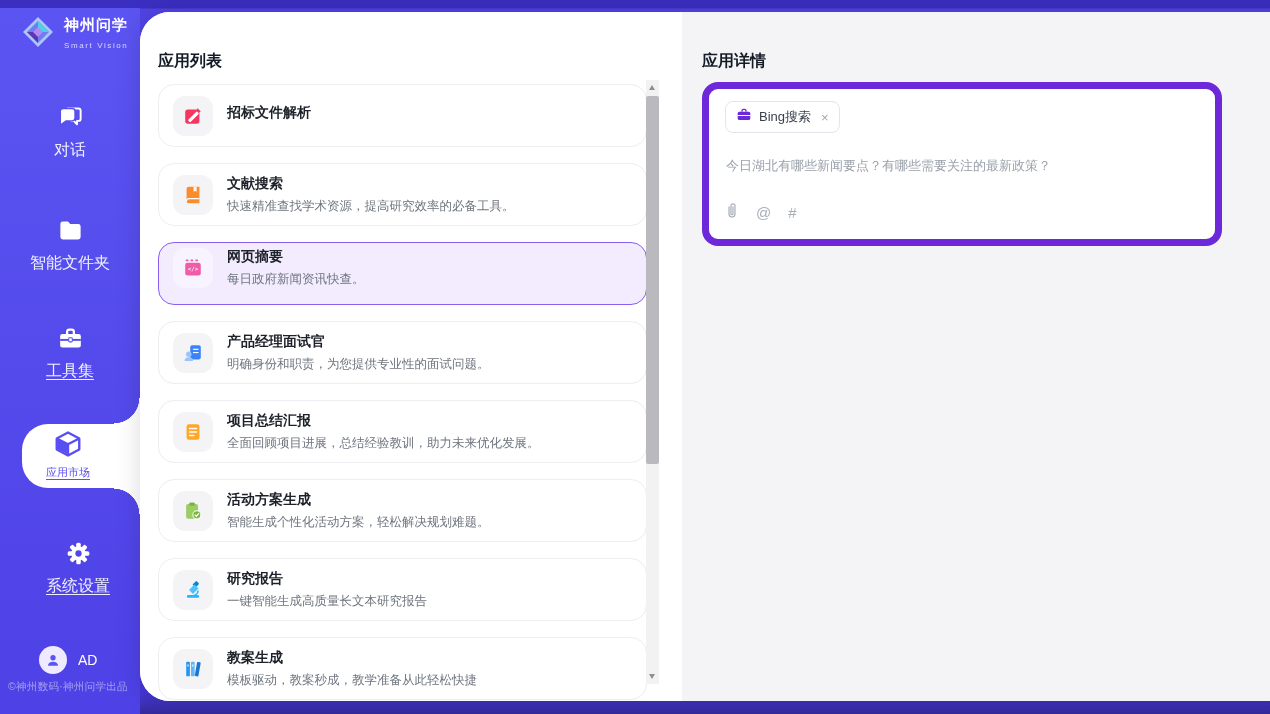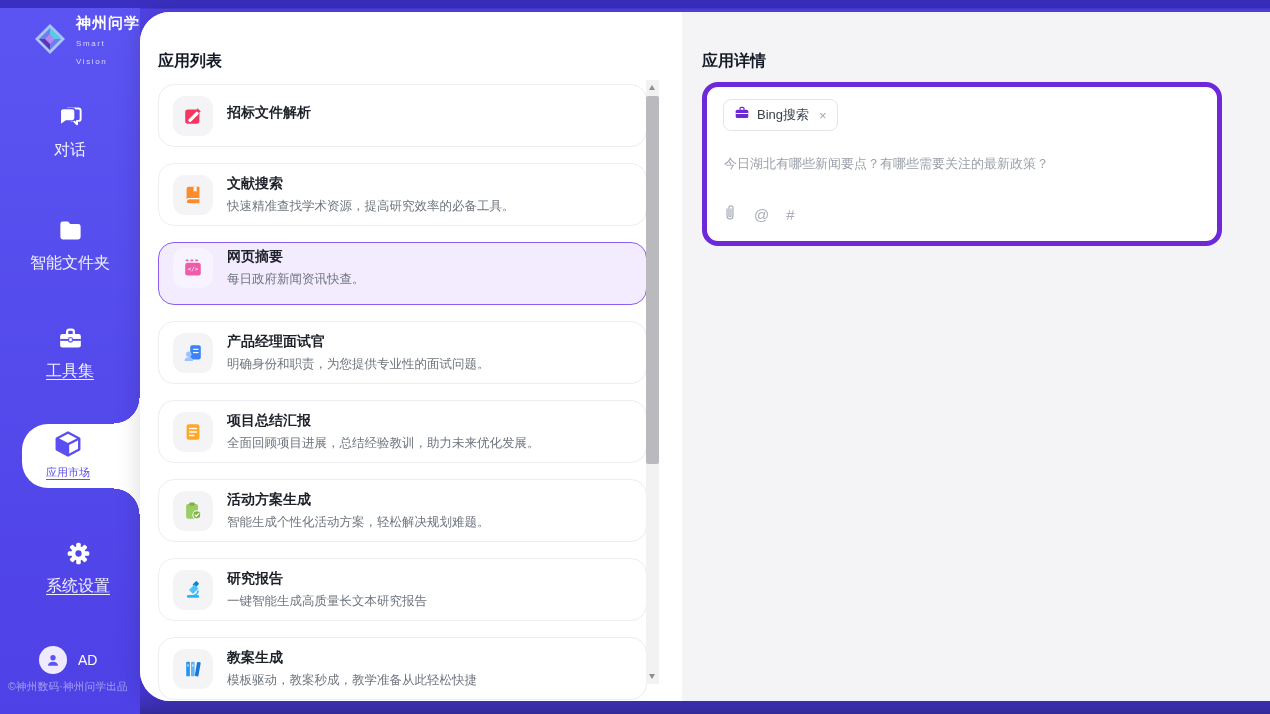--- a/index.html
+++ b/index.html
@@ -3,21 +3,21 @@
 <meta charset="utf-8">
 <style>
   html,body{margin:0;padding:0;}
   body{font-family:"Liberation Sans","DejaVu Sans",sans-serif;-webkit-font-smoothing:antialiased;}
   .page{position:relative;width:1270px;height:714px;overflow:hidden;
     background:linear-gradient(180deg,#3a2fc0 0px,#3a2fc0 8px,#5143e6 9px,#5848ec 60%,#4636d6 97%,#352c9c 100%);}
 
   
   .sidebar{position:absolute;left:0;top:8px;width:140px;height:706px;
     background:linear-gradient(180deg,#5b54f2 0%,#4e41e6 100%);}
-  .logo{position:absolute;left:32px;top:6px;display:flex;align-items:center;gap:8px;}
+  .logo{position:absolute;left:20px;top:6px;display:flex;align-items:center;gap:8px;}
   .logo-text .brand{color:#fff;font-size:15px;font-weight:bold;letter-spacing:1px;line-height:17px;}
   .logo-text .sub{color:#d9d6ff;font-size:8px;letter-spacing:1.6px;line-height:10px;}
   .nav{position:absolute;left:0;width:140px;text-align:center;cursor:pointer;}
   .nav .lbl{display:block;margin-top:5px;color:#eef0ff;font-size:16px;}
   .nav-chat{top:96px;} .nav-folder{top:209px;} .nav-tools{top:317px;} .nav-settings{top:532px;margin-left:8px;}
   .u{text-decoration:underline;text-underline-offset:3px;}
   .active-blob{position:absolute;left:22px;top:416px;width:118px;height:64px;background:#fff;
     border-radius:26px 0 0 26px;}
   .notch{position:absolute;right:0;width:26px;height:26px;}
   .notch.top{top:-26px;background:radial-gradient(26px at 0 0,rgba(255,255,255,0) 25px,#fff 25.5px);}
@@ -52,21 +52,21 @@
 
   
   .sbar{position:absolute;left:506px;top:68px;width:13px;height:604px;background:#f2f2f3;}
   .sb-thumb{position:absolute;left:0;top:16px;width:13px;height:368px;background:#b9b9be;border-radius:2px;cursor:pointer;}
   .sb-arrow{position:absolute;left:3px;width:0;height:0;border-left:3.5px solid transparent;border-right:3.5px solid transparent;cursor:pointer;}
   .sb-up{top:5px;border-bottom:5px solid #8e8e93;}
   .sb-down{bottom:5px;border-top:5px solid #8e8e93;}
 
   
   .detail-card{position:absolute;left:20px;top:70px;width:520px;height:164px;background:#fff;
-    border:5px solid #6d28d9;border-radius:16px;box-sizing:border-box;}
+    border:7px solid #6d28d9;border-radius:16px;box-sizing:border-box;}
   .chip{position:absolute;left:16px;top:12px;height:32px;padding:0 10px;border:1px solid #e4e4ea;
     border-radius:8px;background:#fff;display:flex;align-items:center;gap:7px;cursor:pointer;box-sizing:border-box;}
   .chip .chip-label{font-size:13px;color:#3a414c;}
   .chip .chip-close{font-size:13px;color:#a0a6af;margin-left:3px;cursor:pointer;line-height:1;}
   .query{position:absolute;left:17px;top:68px;right:16px;font-size:13px;color:#9aa0aa;}
   .tools{position:absolute;left:16px;bottom:16px;display:flex;align-items:center;gap:17px;color:#a8aeb8;}
   .tools .tglyph{font-size:15px;line-height:1;cursor:pointer;}
   .run-btn{position:absolute;right:35px;top:259px;width:50px;height:31px;border-radius:8px;border:none;
     background:#ebe2fb;color:#7e45ee;font-size:14px;font-family:inherit;display:flex;align-items:center;justify-content:center;cursor:pointer;}
 </style>

